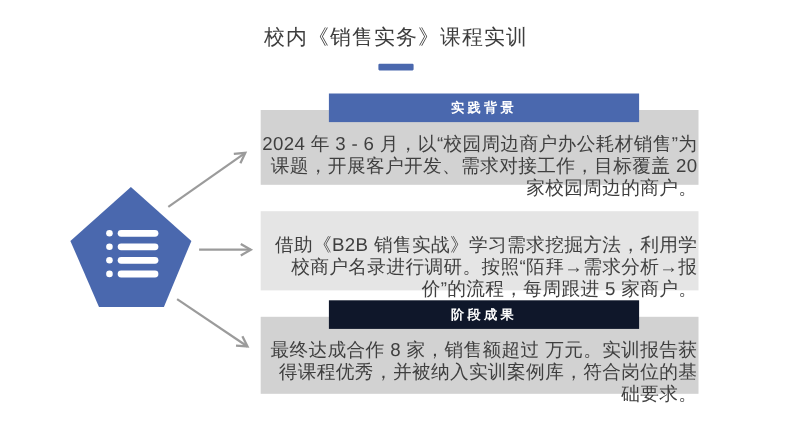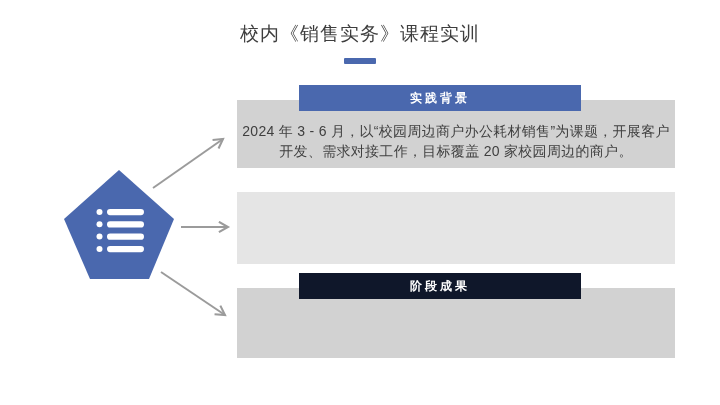--- a/index.html
+++ b/index.html
@@ -12,33 +12,33 @@
     position:absolute; top:21px; left:0; width:720px;
     text-align:center; font-size:19px; font-weight:normal;
     color:#3e3e3e; letter-spacing:1px; margin:0;
   }
   .title-underline {
     position:absolute; top:58px; left:344px;
     width:32px; height:6px; border-radius:1px;
   }
   .graphic-layer { position:absolute; top:0; left:0; }
   .arrow { stroke-width:2; fill:none; }
-  .section { position:absolute; left:237px; width:438px; }
+  .section { position:absolute; left:237px; width:398px; }
   #section-1 { top:100px; height:68px; }
   #section-2 { top:192px; height:72px; }
   #section-3 { top:288px; height:70px; }
   .sec-header {
     position:absolute; top:-15px; left:62px; width:282px; height:26px;
     line-height:26px; text-align:center;
     color:#ffffff; font-size:12px; font-weight:bold; letter-spacing:3px;
   }
   .sec-body {
     box-sizing:border-box; width:100%; padding:21px 1px 0;
-    font-size:14px; line-height:20px; letter-spacing:0.3px;
-    color:#3f3f3f; text-align:center; margin:0;
+    font-size:17px; line-height:20px; letter-spacing:0.3px;
+    color:#3f3f3f; text-align:right; margin:0;
   }
 </style>
 </head>
 <body>
 
 <h1 class="slide-title">校内《销售实务》课程实训</h1>
 <div class="title-underline" style="background: rgb(74, 104, 174);"></div>
 
 <svg class="graphic-layer" width="720" height="405" viewBox="0 0 720 405">
   <defs>
@@ -64,17 +64,19 @@
   <line class="arrow" x1="181" y1="227" x2="228" y2="227" marker-end="url(#arrow-head)" style="stroke: rgb(155, 155, 155);"></line>
   <line class="arrow" x1="161" y1="272" x2="225" y2="315" marker-end="url(#arrow-head)" style="stroke: rgb(155, 155, 155);"></line>
 </svg>
 
 <div class="section" id="section-1" style="background: rgb(210, 210, 210);">
   <div class="sec-header" style="background: rgb(74, 104, 174);">实践背景</div>
   <p class="sec-body">2024 年 3 - 6 月，以“校园周边商户办公耗材销售”为课题，开展客户开发、需求对接工作，目标覆盖 20 家校园周边的商户。</p>
 </div>
 
 <div class="section" id="section-2" style="background: rgb(229, 229, 229);">
+  <p class="sec-body">借助《B2B 销售实战》学习需求挖掘方法，利用学校商户名录进行调研。按照“陌拜→需求分析→报价”的流程，每周跟进 5 家商户。</p>
 </div>
 
 <div class="section" id="section-3" style="background: rgb(210, 210, 210);">
   <div class="sec-header" style="background: #0f172a;">阶段成果</div>
+  <p class="sec-body">最终达成合作 8 家，销售额超过 万元。实训报告获得课程优秀，并被纳入实训案例库，符合岗位的基础要求。</p>
 </div>
 
 </body></html>

